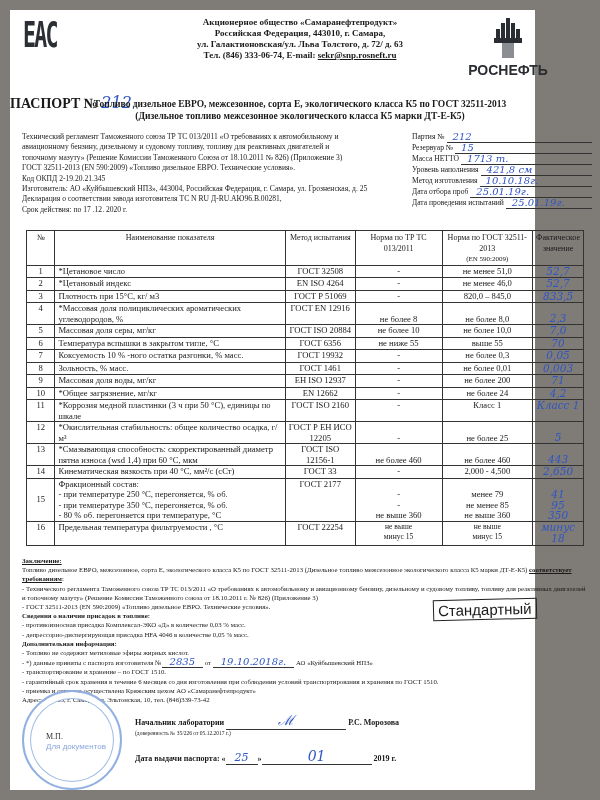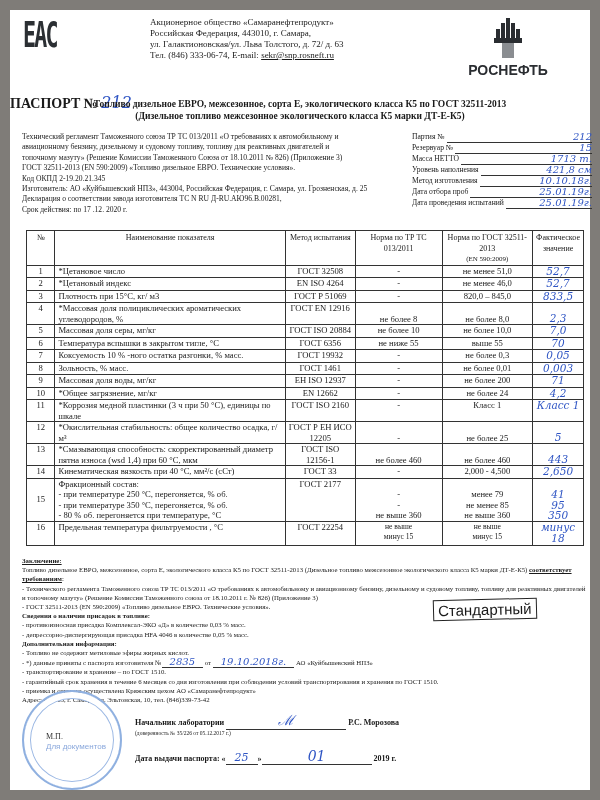--- a/index.html
+++ b/index.html
@@ -1,30 +1,30 @@
 <!DOCTYPE html>
 <html><head>
 <meta charset="utf-8">
 <style>
   html, body { margin:0; padding:0; }
   body { width:600px; height:800px; background:#7f7c78; position:relative; overflow:hidden; font-family:"Liberation Serif", serif; color:#1a1a1a; }
-  .paper { position:absolute; left:10px; top:10px; width:580px; height:780px; background:#ffffff; }
+  .paper { position:absolute; left:10px; top:10px; width:481px; height:780px; background:#ffffff;padding-left:44px; }
   .abs { position:absolute; }
   .eac { left:13px; top:5px; font-family:"DejaVu Sans Mono", monospace; font-weight:bold; font-size:36px; letter-spacing:-3px; color:#2b2f33; transform:scaleX(0.6); transform-origin:left top; line-height:40px; }
-  .company { left:140px; top:7px; width:300px; font-size:9px; line-height:11px; font-weight:normal; }
+  .company { left:140px; top:7px; width:300px; text-align:center; font-size:9px; line-height:11px; font-weight:bold; }
   .company a { color:#1a1a1a; text-decoration:underline; }
   .logo { left:448px; top:8px; width:100px; text-align:center; }
   .logo-text { font-family:"Liberation Sans", sans-serif; font-weight:bold; font-size:14px; color:#2a2d31; letter-spacing:0px; }
   .title { left:0; top:83px; width:580px; font-size:14px; font-weight:bold; }
   .hand { font-family:"DejaVu Serif", serif; font-style:italic; color:#2f55c4; }
   .title .hand { font-size:16px; font-weight:normal; }
   .subtitle { left:0; top:88px; width:580px; text-align:center; font-size:9.5px; line-height:12px; font-weight:bold; }
   .intro { left:12px; top:122px; width:395px; font-size:7.6px; line-height:10.4px; }
   .batch { left:402px; top:122px; width:180px; font-size:7.6px; line-height:10.8px; }
-  .batch .row { display:flex; white-space:nowrap;text-align:right; }
+  .batch .row { display:flex; white-space:nowrap; }
   .batch .val { flex:1; border-bottom:0.6px solid #333; margin-left:2px; padding-left:6px; font-size:10px; line-height:10px; }
   table.params { position:absolute; left:16px; top:220px; width:558px; border-collapse:collapse; font-size:8.6px; line-height:10.5px; }
   table.params td, table.params th { border:1px solid #333; padding:0 3px; vertical-align:top; font-weight:normal; }
   table.params th { text-align:center; font-size:8px; line-height:10.5px; padding-top:2px; }
   .c-num { width:22px; text-align:center; }
   .c-name { width:230px; }
   .c-meth { width:64px; text-align:center; }
   .c-tr { width:82px; text-align:center; }
   .c-gost { width:86px; text-align:center; }
   .c-fact { text-align:center; }

